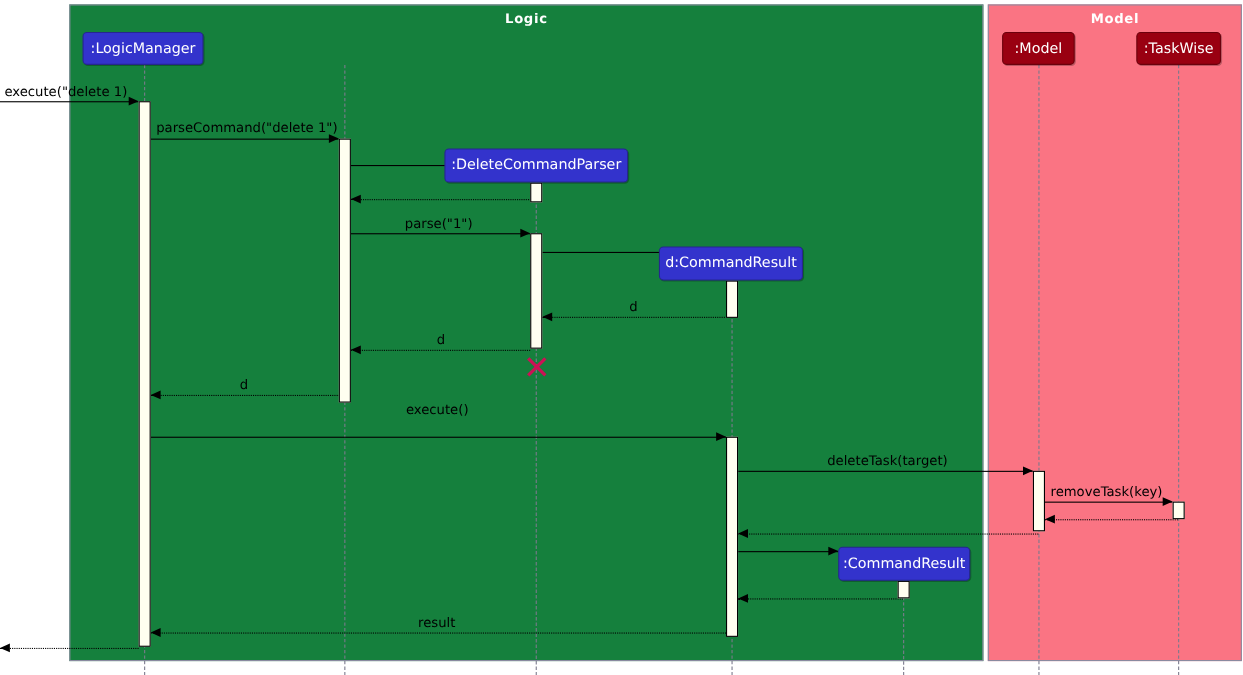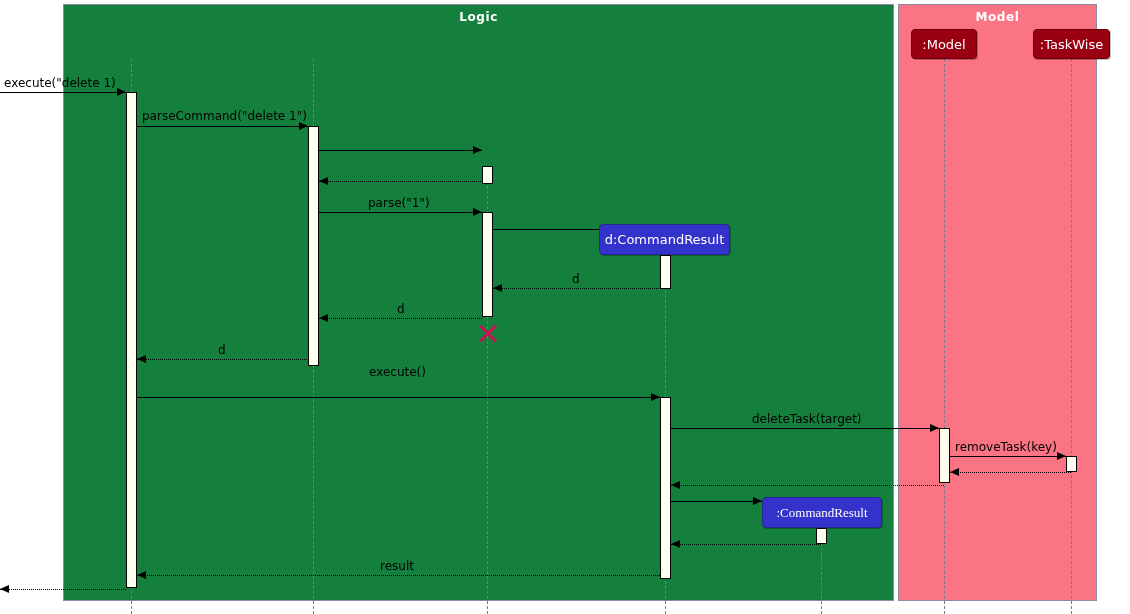--- a/index.html
+++ b/index.html
@@ -120,21 +120,21 @@
   .destroy-x span.a { transform: rotate(45deg); transform-origin: center; }
   .destroy-x span.b { transform: rotate(-45deg); transform-origin: center; }
 </style>
 </head>
 <body>
 
 <div id="diagram">
     <div class="group-box group-logic" style="left: 63px; top: 4px; width: 831px; height: 597px;">
       <div class="group-label">Logic</div>
     </div>
-    <div class="group-box group-model" style="left: 898px; top: 4px; width: 199px; height: 597px;">
+    <div class="group-box group-model" style="left: 898px; top: 4px; width: 231px; height: 597px;">
       <div class="group-label">Model</div>
     </div>
     <div class="lifeline" style="left: 131px; top: 59px; height: 555px;"></div>
     <div class="lifeline" style="left: 313px; top: 59px; height: 555px;"></div>
     <div class="lifeline" style="left: 487px; top: 166px; height: 448px;"></div>
     <div class="lifeline" style="left: 665px; top: 255px; height: 359px;"></div>
     <div class="lifeline" style="left: 821px; top: 528px; height: 86px;"></div>
     <div class="lifeline" style="left: 944px; top: 59px; height: 555px;"></div>
     <div class="lifeline" style="left: 1071px; top: 59px; height: 555px;"></div>
     <div class="msg-line" style="left: 0px; top: 92px; width: 126px;"></div>
@@ -185,24 +185,30 @@
     <div class="arrowhead arrow-left" style="top: 585px; left: 0px;"></div>
     <div class="activation" style="left: 126px; top: 92px; height: 496px;"></div>
     <div class="activation" style="left: 308px; top: 126px; height: 240px;"></div>
     <div class="activation" style="left: 482px; top: 166px; height: 18px;"></div>
     <div class="activation" style="left: 482px; top: 212px; height: 105px;"></div>
     <div class="activation" style="left: 660px; top: 255px; height: 34px;"></div>
     <div class="activation" style="left: 660px; top: 397px; height: 182px;"></div>
     <div class="activation" style="left: 816px; top: 528px; height: 16px;"></div>
     <div class="activation" style="left: 939px; top: 428px; height: 55px;"></div>
     <div class="activation" style="left: 1066px; top: 456px; height: 16px;"></div>
+    <div class="participant participant-logic" style="left: 75px; top: 29px; width: 110px; height: 30px;">
+      <span>:LogicManager</span>
+    </div>
+    <div class="participant participant-logic" style="left: 404px; top: 135px; width: 167px; height: 31px;">
+      <span>:DeleteCommandParser</span>
+    </div>
     <div class="participant participant-logic" style="left: 599px; top: 224px; width: 131px; height: 31px;">
       <span>d:CommandResult</span>
     </div>
-    <div class="participant participant-logic" style="left: 762px; top: 497px; width: 120px; height: 31px; font-family: Liberation Serif, serif;">
+    <div class="participant participant-logic" style="left: 762px; top: 497px; width: 120px; height: 31px;">
       <span>:CommandResult</span>
     </div>
     <div class="participant participant-model" style="left: 911px; top: 29px; width: 66px; height: 30px; text-align: center;">
       <span>:Model</span>
     </div>
     <div class="participant participant-model" style="left: 1033px; top: 29px; width: 77px; height: 30px;">
       <span>:TaskWise</span>
     </div>
     <div class="destroy-x" style="left: 477px; top: 323px;">
       <span class="a"></span>

